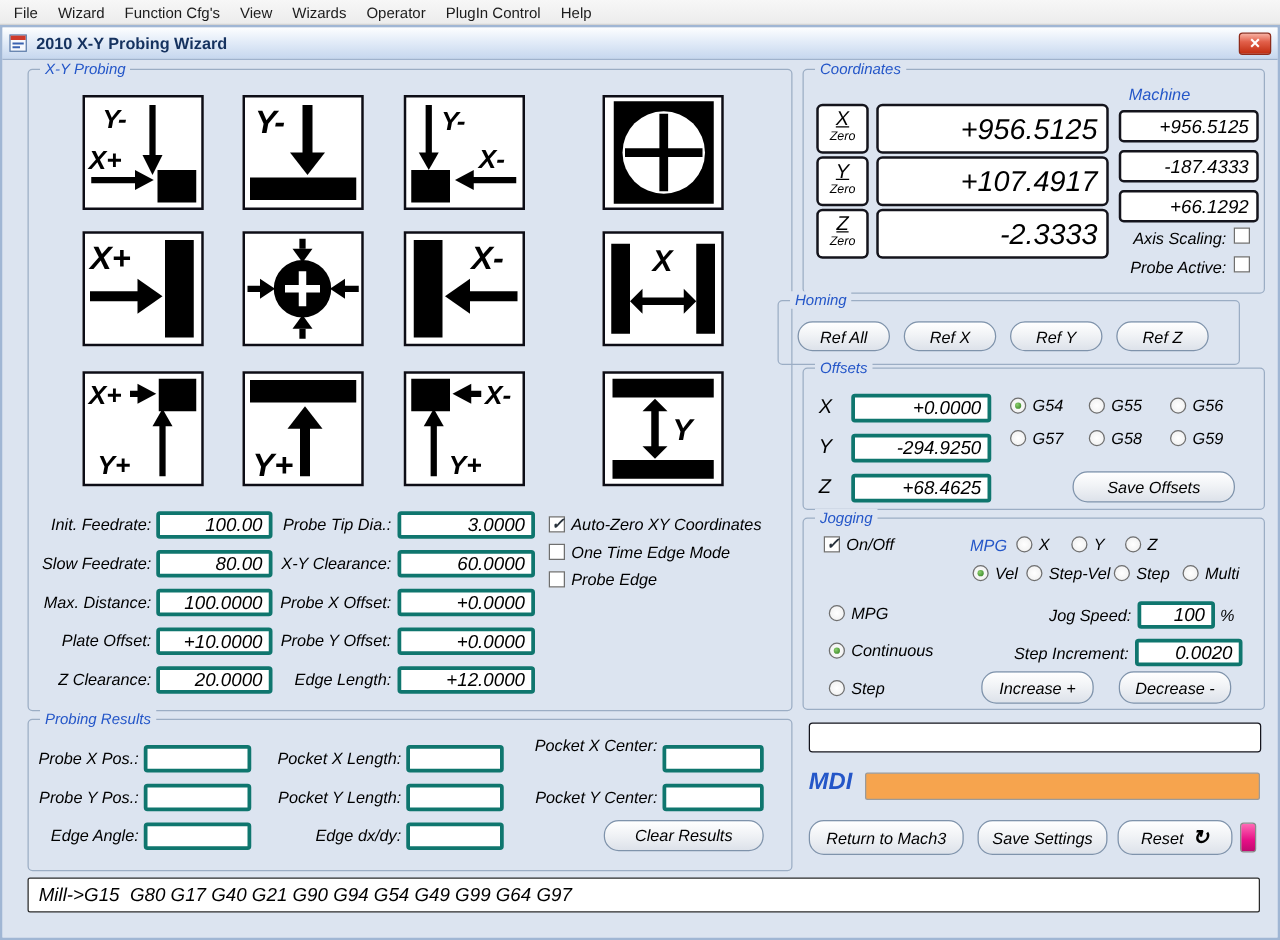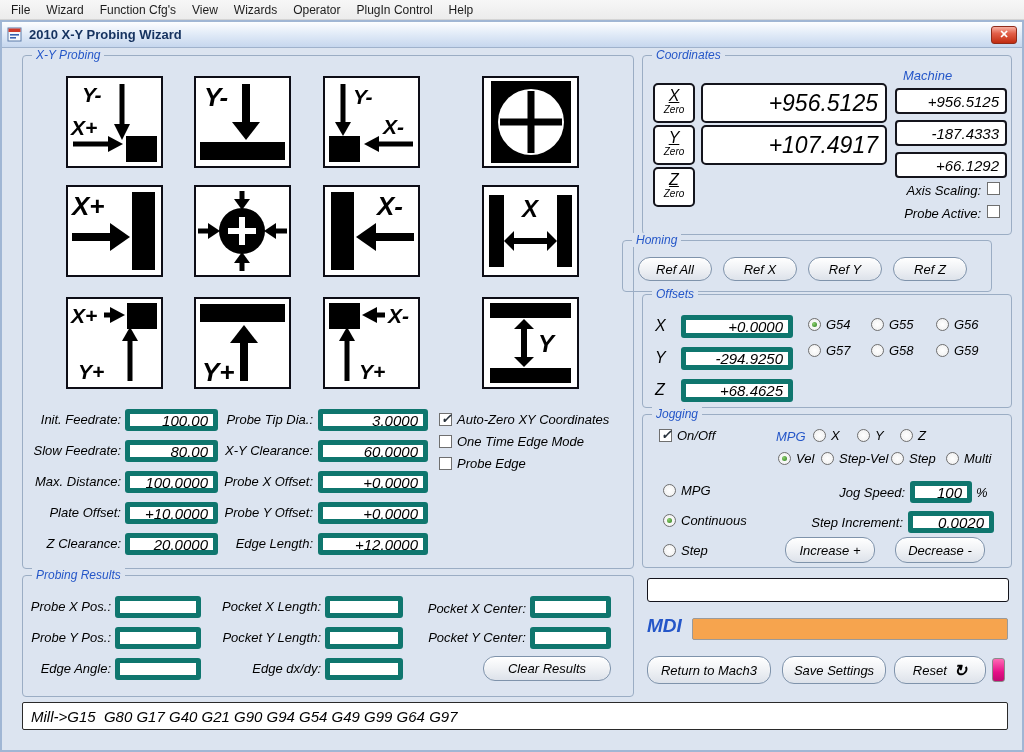--- a/index.html
+++ b/index.html
@@ -33,21 +33,21 @@
   
   .picon { position:absolute; width:97px; height:92px; background:#fff;
     border:2px solid #0d0d16; cursor:pointer; }
   .picon svg { width:100%; height:100%; display:block; }
   .picon line { stroke:#000; }
   .picon polygon, .picon rect { fill:#000; }
   .picon text { font-weight:bold; fill:#000; font-family:"Liberation Sans",sans-serif; }
 
   
   .flabel { position:absolute; font-size:13px; text-align:right; white-space:nowrap; }
-  .field { position:absolute; height:22px; background:#fff; border:5px solid #0f766e; border-radius:3px;
+  .field { position:absolute; height:22px; background:#fff; border:3px solid #0f766e; border-radius:3px;
     display:flex; align-items:center; justify-content:flex-end; padding-right:5px; font-size:15px; }
   .dro { position:absolute; background:#fff; border:2px solid #14141c; border-radius:5px;
     display:flex; align-items:center; justify-content:flex-end; padding-right:7px; font-size:23px; }
   .mdro { position:absolute; background:#fff; border:2px solid #14141c; border-radius:4px; height:26px;
     display:flex; align-items:center; justify-content:flex-end; padding-right:6px; font-size:15px; }
   .zbtn { position:absolute; width:42px; height:40px; background:#fff; border:2px solid #14141c;
     border-radius:5px; text-align:center; cursor:pointer; padding-top:2px; }
   .zbtn .zx { font-size:16px; line-height:17px; text-decoration:underline; }
   .zbtn .zz { font-size:10px; line-height:11px; }
 
@@ -268,21 +268,21 @@
       </div>
     </div>
 
     <div class="groupbox" style="left:20px;top:527px;width:612px;height:122px">
       <div class="gtitle">Probing Results</div>
 
       <div class="flabel" style="left:4px;top:23px;width:84px">Probe X Pos.:</div>
       <div class="field" style="left:92px;top:20px;width:86px"></div>
       <div class="flabel" style="left:190px;top:23px;width:108px">Pocket X Length:</div>
       <div class="field" style="left:302px;top:20px;width:78px"></div>
-      <div class="flabel" style="left:395px;top:25px;width:108px">Pocket X Center:</div>
+      <div class="flabel" style="left:395px;top:13px;width:108px">Pocket X Center:</div>
       <div class="field" style="left:507px;top:20px;width:81px"></div>
 
       <div class="flabel" style="left:4px;top:54px;width:84px">Probe Y Pos.:</div>
       <div class="field" style="left:92px;top:51px;width:86px"></div>
       <div class="flabel" style="left:190px;top:54px;width:108px">Pocket Y Length:</div>
       <div class="field" style="left:302px;top:51px;width:78px"></div>
       <div class="flabel" style="left:395px;top:54px;width:108px">Pocket Y Center:</div>
       <div class="field" style="left:507px;top:51px;width:81px"></div>
 
       <div class="flabel" style="left:4px;top:85px;width:84px">Edge Angle:</div>
@@ -307,20 +307,21 @@
         <div class="zx">Y</div>
         <div class="zz">Zero</div>
       </div>
       <div class="dro" style="left:58px;top:69px;width:186px;height:40px">+107.4917</div>
       <div class="mdro" style="left:252px;top:64px;width:112px">-187.4333</div>
 
       <div class="zbtn" style="left:10px;top:111px">
         <div class="zx">Z</div>
         <div class="zz">Zero</div>
       </div>
+      <div class="dro" style="left:58px;top:111px;width:186px;height:40px">-2.3333</div>
       <div class="mdro" style="left:252px;top:96px;width:112px">+66.1292</div>
 
       <div class="flabel" style="left:180px;top:127px;width:158px">Axis Scaling:</div>
       <span class="cb" style="position:absolute;left:344px;top:126px"></span>
       <div class="flabel" style="left:180px;top:150px;width:158px">Probe Active:</div>
       <span class="cb" style="position:absolute;left:344px;top:149px"></span>
     </div>
 
     <div class="groupbox" style="left:620px;top:192px;width:370px;height:52px">
       <div class="gtitle">Homing</div>
@@ -358,20 +359,21 @@
       </div>
       <div class="crow" style="left:228px;top:48px">
         <span class="radio"></span>
         <span>G58</span>
       </div>
       <div class="crow" style="left:293px;top:48px">
         <span class="radio"></span>
         <span>G59</span>
       </div>
 
+      <div class="btn" style="left:215px;top:82px;width:130px;height:25px">Save Offsets</div>
     </div>
 
     <div class="groupbox" style="left:640px;top:366px;width:370px;height:154px">
       <div class="gtitle">Jogging</div>
 
       <div class="crow" style="left:16px;top:13px">
         <span class="cb checked"></span>
         <span>On/Off</span>
       </div>
       <div class="bluetext" style="left:133px;top:14px">MPG</div>

